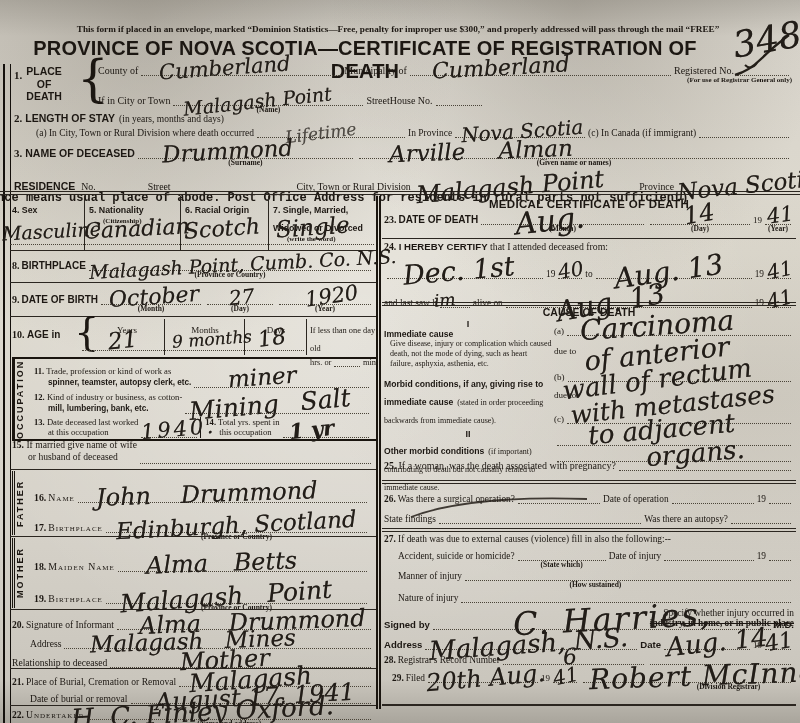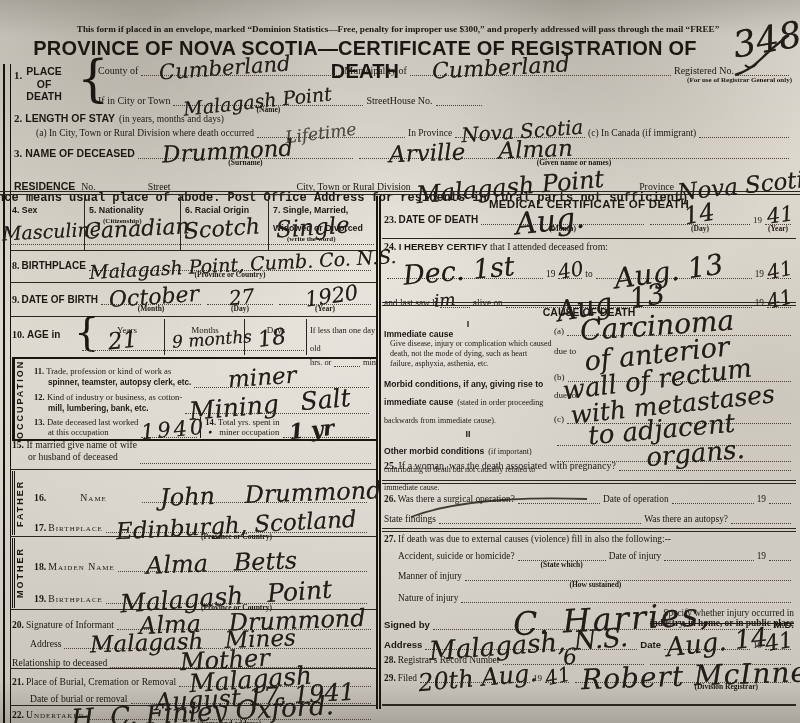--- a/index.html
+++ b/index.html
@@ -260,21 +260,21 @@
               <span class="b">13.</span>
               <span>Date deceased last worked</span><br>
               <span style="margin-left:14px;">at this occupation</span>
             </span>
             <span class="df" style="width:56px;">
               <span class="hw" style="left:0;bottom:-3px;font-size:21px;transform:rotate(-5deg);letter-spacing:3px;">1940.</span>
             </span>
             <span style="font-size:8.6px;line-height:1.25;white-space:nowrap;border-left:1.5px solid #1a150f;padding-left:4px;">
               <span class="b">14.</span>
               <span>Total yrs. spent in</span><br>
-              <span style="margin-left:14px;">miner occupation</span>
+              <span style="margin-left:14px;">this occupation</span>
             </span>
             <span class="dot">
               <span class="hw b" style="left:6px;bottom:-3px;font-size:21px;transform:rotate(-6deg);">1 yr</span>
             </span>
           </div>
         </div>
       </div>
 
       <div class="abs" style="left:2px;top:243px;width:362px;height:28px;">
         <div class="row" style="align-items:flex-end;">
@@ -284,21 +284,21 @@
             <span style="margin-left:16px;">or husband of deceased</span>
           </span>
           <span class="dot"></span>
         </div>
       </div>
       <div class="abs sep" style="top:273px;width:366px;"></div>
 
       <div class="abs" style="left:2px;top:275px;width:362px;height:64px;display:flex;">
         <div class="vlabel" style="width:15px;border-right:3px double #1a150f;">FATHER</div>
         <div style="flex:1;padding:0 4px;">
-          <div class="row" style="height:32px;font-size:9.8px;gap:32px;">
+          <div class="row" style="height:32px;font-size:9.8px;">
             <span class="b" style="margin-right:2px;">16.</span>
             <span class="lbl" style="font-variant:small-caps;letter-spacing:1px;">Name</span>
             <span class="dot">
               <span class="hw" style="left:18px;bottom:-4px;font-size:24px;transform:rotate(-2deg);word-spacing:22px;">John Drummond</span>
             </span>
           </div>
           <div class="row" style="height:30px;font-size:9.8px;">
             <span class="b" style="margin-right:2px;">17.</span>
             <span class="lbl" style="font-variant:small-caps;letter-spacing:1px;">Birthplace</span>
             <span class="dot">
@@ -591,21 +591,21 @@
         <div class="row" style="font-size:9.4px;">
           <span class="b" style="margin-right:2px;">28.</span>
           <span class="lbl">Registrar's Record Number</span>
           <span class="dot" style="max-width:150px;">
             <span class="hw" style="left:60px;bottom:-4px;font-size:22px;transform:rotate(-4deg);">6</span>
           </span>
           <span class="dot"></span>
         </div>
       </div>
 
-      <div class="abs" style="left:2px;top:474px;right:2px;height:30px;">
+      <div class="abs" style="left:10px;top:474px;right:2px;height:30px;">
         <div class="row" style="font-size:9.4px;">
           <span class="b" style="margin-right:2px;">29.</span>
           <span class="lbl">Filed</span>
           <span class="df" style="width:110px;">
             <span class="hw" style="left:-2px;bottom:-8px;font-size:24px;transform:rotate(-5deg);">20th Aug.</span>
           </span>
           <span class="lbl" style="font-size:9px;">19</span>
           <span class="df" style="width:24px;">
             <span class="hw" style="left:0;bottom:-4px;font-size:20px;transform:rotate(-12deg);">41</span>
           </span>

